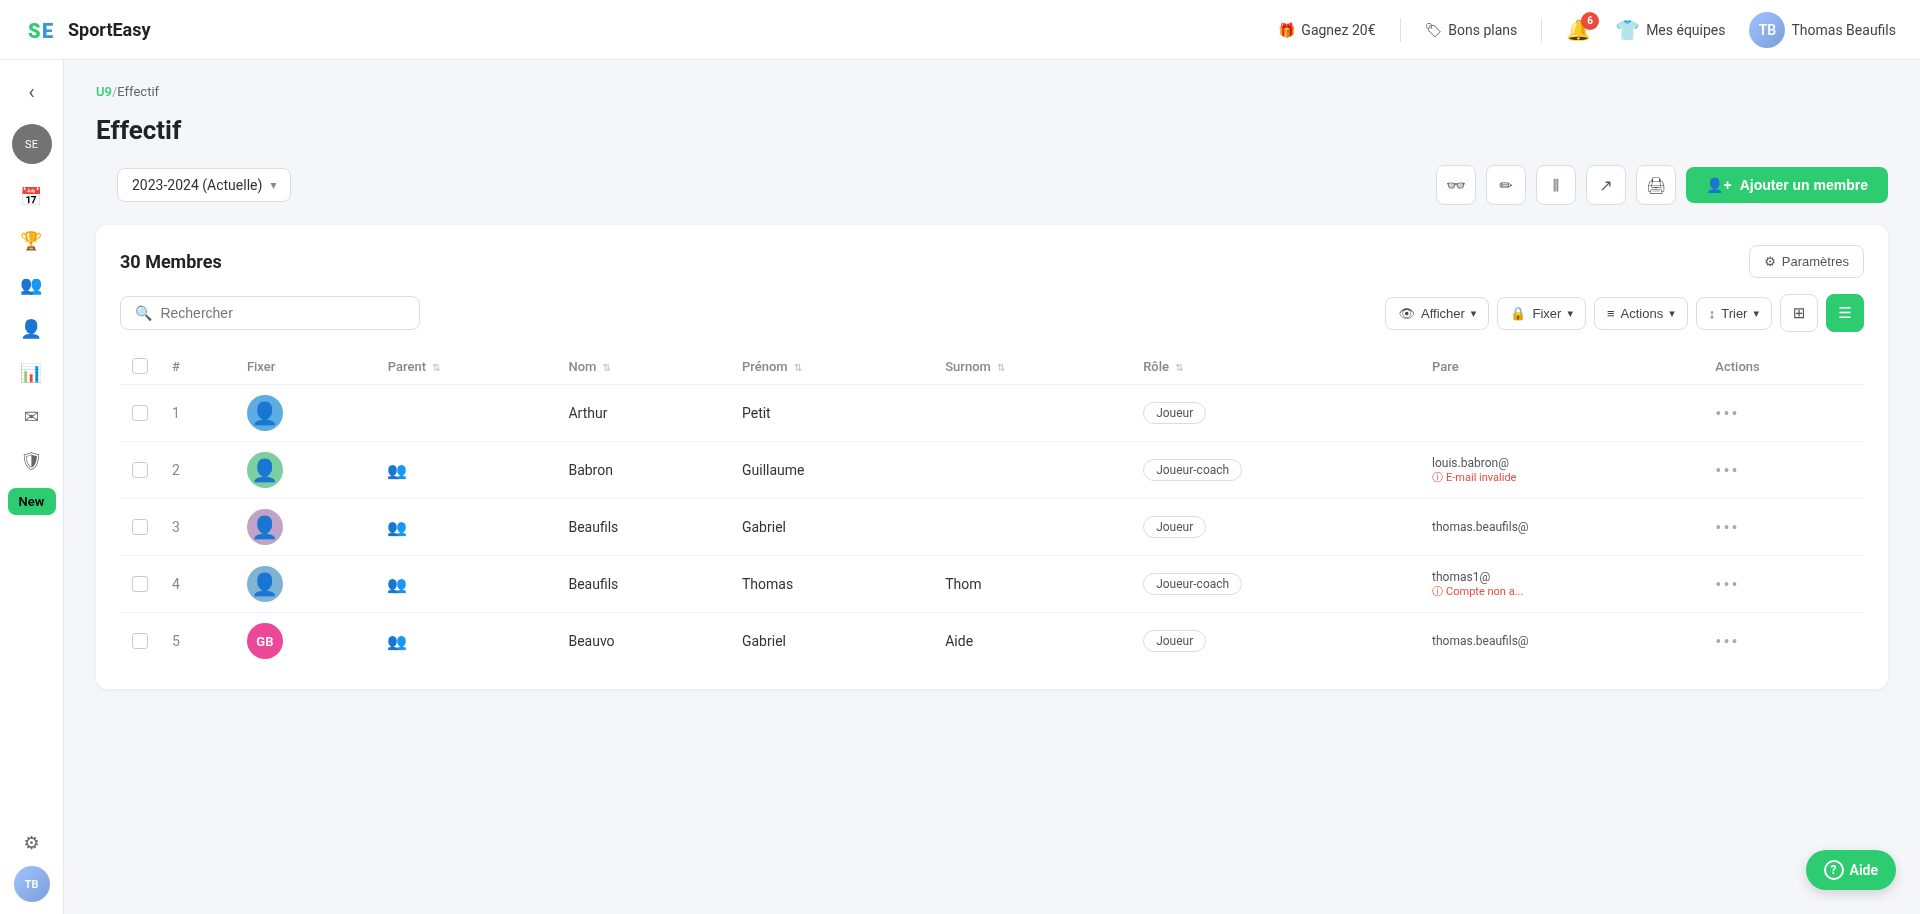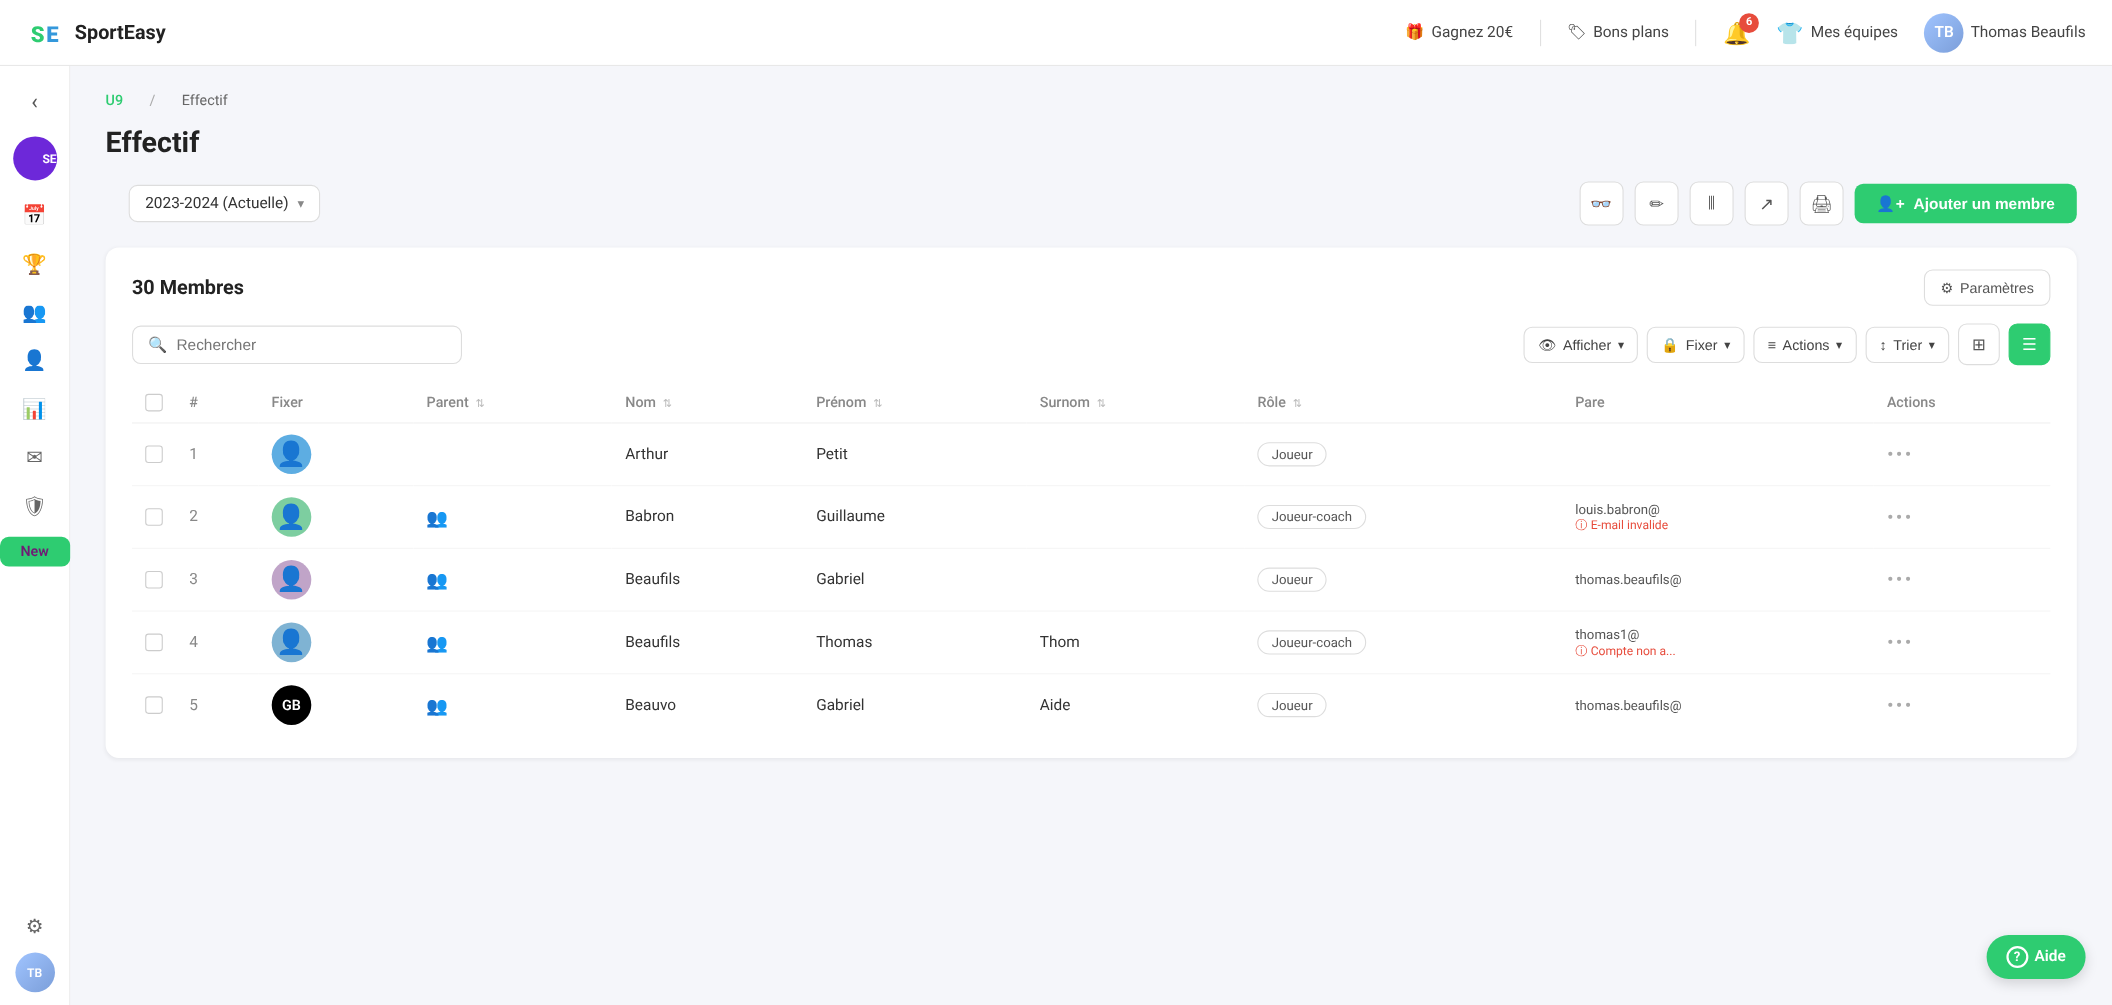--- a/index.html
+++ b/index.html
@@ -43,36 +43,36 @@
     .sidebar-back {
       width: 40px; height: 40px;
       border-radius: 8px;
       display: flex; align-items: center; justify-content: center;
       cursor: pointer; color: #555;
       margin-bottom: 8px;
     }
     .sidebar-logo {
       width: 40px; height: 40px;
       border-radius: 50%;
-      background: #6d28d9;
-      display: flex; align-items: center; justify-content: flex-end;
-      color: #fff; font-size: 11px; font-weight: 700;
+      background: #737373;
+      display: flex; align-items: center; justify-content: center;
+      color: #fff; font-size: 11px; font-weight: 400;
       margin-bottom: 8px;
     }
     .sidebar-item {
       width: 40px; height: 40px;
       border-radius: 8px;
       display: flex; align-items: center; justify-content: center;
       cursor: pointer; color: #666; font-size: 18px;
     }
     .sidebar-item.active { color: #2ecc71; }
     .sidebar-new {
-      width: 64px;
+      width: 48px;
       background: #2ecc71;
-      color: #701a75;
+      color: #000000;
       border-radius: 8px;
       padding: 6px 8px;
       font-size: 13px;
       font-weight: 600;
       text-align: center;
       cursor: pointer;
       margin-top: 4px;
     }
     .sidebar-settings {
       margin-top: auto;
@@ -89,21 +89,21 @@
     }
 
     
     .content {
       flex: 1;
       padding: 24px 32px;
       overflow-y: auto;
       background: #f5f6fa;
     }
 
-    .breadcrumb { display: flex; align-items: center; gap: 24px; font-size: 13px; margin-bottom: 16px; }
+    .breadcrumb { display: flex; align-items: center; gap: 0; font-size: 13px; margin-bottom: 16px; }
     .breadcrumb-link { color: #2ecc71; cursor: pointer; font-weight: 500; }
     .breadcrumb-sep { color: #aaa; }
     .breadcrumb-current { color: #666; }
 
     .page-title { font-size: 26px; font-weight: 700; color: #222; margin-bottom: 20px; }
 
     .toolbar { display: flex; align-items: center; justify-content: space-between; margin-bottom: 20px; padding-left: 21px; }
     .season-selector {
       display: flex; align-items: center; gap: 8px;
       background: #fff; border: 1px solid #ddd; border-radius: 8px;
@@ -459,21 +459,21 @@
                 <div class="email-account-warning"><span>ⓘ</span>Compte non a...</div>
               </td>
               <td><span class="more-btn">•••</span></td>
             </tr>
             <tr>
               <td>
                 <div class="checkbox"></div>
               </td>
               <td style="color: rgb(136, 136, 136);">5</td>
               <td>
-                <div class="member-avatar" style="background: #000000; text-align: right;">GB</div>
+                <div class="member-avatar" style="background: #ec4899; text-align: right;">GB</div>
               </td>
               <td><span class="parent-icon">👥</span></td>
               <td>Beauvo</td>
               <td>Gabriel</td>
               <td>Aide</td>
               <td><span class="role-badge">Joueur</span></td>
               <td>
                 <div class="email-text">thomas.beaufils@</div>
               </td>
               <td><span class="more-btn">•••</span></td>

